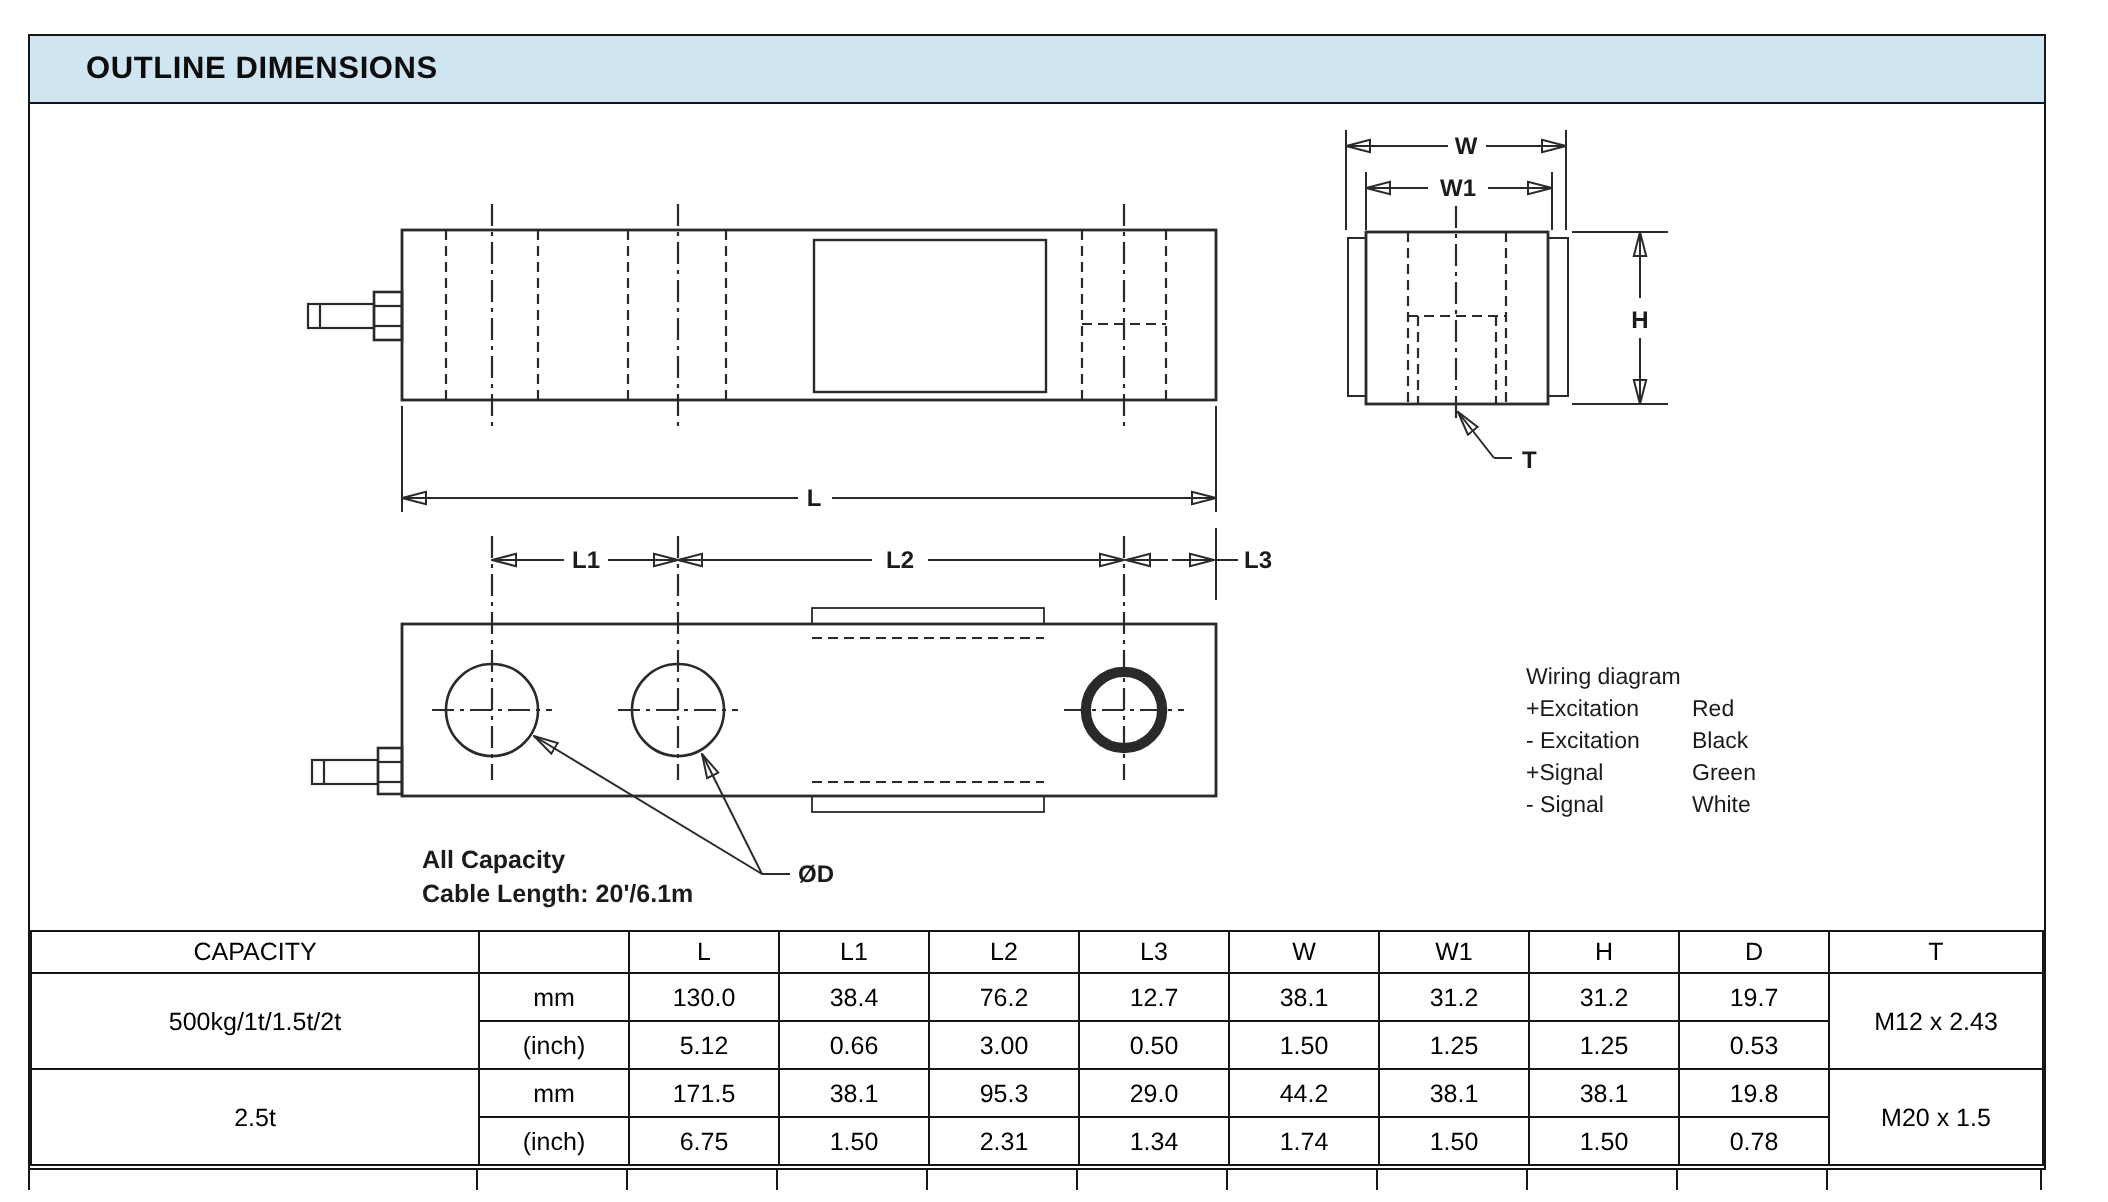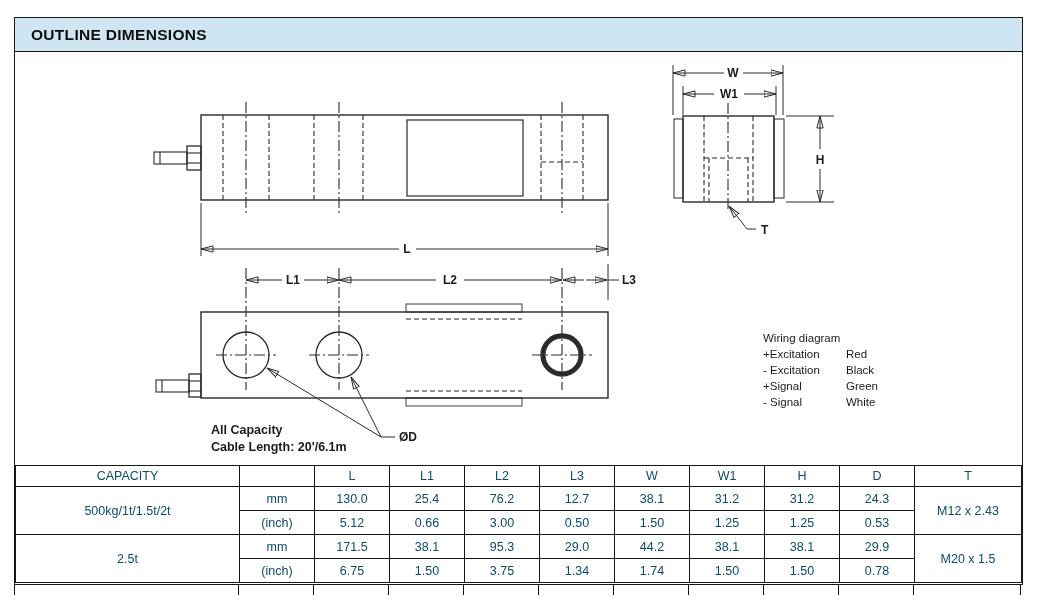--- a/index.html
+++ b/index.html
@@ -1,31 +1,31 @@
 <!DOCTYPE html>
 <html><head>
 <meta charset="utf-8">
 <style>
   html,body{margin:0;padding:0;background:#ffffff;}
   .page{position:relative;width:1054px;height:601px;background:#fff;
         font-family:"Liberation Sans", sans-serif;color:#1b1b1b;overflow:hidden;}
   .frame{position:absolute;left:14px;top:17px;width:1009px;height:568px;
          border:1.6px solid #161616;box-sizing:border-box;}
   .header-bar{height:34px;background:#cfe5f2;border-bottom:1.6px solid #161616;
-              display:flex;align-items:center;padding-left:16px;box-sizing:border-box;}
+              display:flex;align-items:center;padding-left:28px;box-sizing:border-box;}
   .header-bar .title{font-weight:bold;font-size:15.5px;letter-spacing:.3px;color:#0d0d0d;}
   .draw-area{position:relative;width:100%;height:413px;}
   .draw-area svg{position:absolute;left:0;top:0;}
   svg line,svg rect,svg circle,svg path{stroke:#2a2a2a;fill:none;}
   svg text{fill:#1b1b1b;stroke:none;font-family:"Liberation Sans", sans-serif;}
   .dimlbl{font-size:12px;font-weight:bold;}
   .notelbl{font-size:12.5px;font-weight:bold;}
   .wirelbl{font-size:11.5px;font-weight:normal;}
   table.dim{border-collapse:collapse;width:100%;table-layout:fixed;
-            font-size:12.5px;color:#0c4a6e;}
+            font-size:12.5px;color:#000000;}
   table.dim td{border:1px solid #161616;text-align:center;vertical-align:middle;
                padding:0;overflow:hidden;white-space:nowrap;}
   tr.hdr{height:21px;} tr.datarow{height:24px;}
   .stubs{position:absolute;left:14px;top:584px;width:1009px;height:12px;}
   .stubs i{position:absolute;top:0;width:1.2px;height:11px;background:#161616;display:block;}
 </style>
 </head>
 <body>
 
 <div class="page">
@@ -235,27 +235,27 @@
         <td>W</td>
         <td>W1</td>
         <td>H</td>
         <td>D</td>
         <td>T</td>
       </tr>
       <tr class="datarow">
         <td rowspan="2">500kg/1t/1.5t/2t</td>
         <td>mm</td>
         <td>130.0</td>
-        <td>25.4</td>
+        <td>38.4</td>
         <td>76.2</td>
         <td>12.7</td>
         <td>38.1</td>
         <td>31.2</td>
         <td>31.2</td>
-        <td>24.3</td>
+        <td>19.7</td>
         <td rowspan="2">M12 x 2.43</td>
       </tr>
       <tr class="datarow">
         <td>(inch)</td>
         <td>5.12</td>
         <td>0.66</td>
         <td>3.00</td>
         <td>0.50</td>
         <td>1.50</td>
         <td>1.25</td>
@@ -265,28 +265,28 @@
       <tr class="datarow">
         <td rowspan="2">2.5t</td>
         <td>mm</td>
         <td>171.5</td>
         <td>38.1</td>
         <td>95.3</td>
         <td>29.0</td>
         <td>44.2</td>
         <td>38.1</td>
         <td>38.1</td>
-        <td>29.9</td>
+        <td>19.8</td>
         <td rowspan="2">M20 x 1.5</td>
       </tr>
       <tr class="datarow">
         <td>(inch)</td>
         <td>6.75</td>
         <td>1.50</td>
-        <td>3.75</td>
+        <td>2.31</td>
         <td>1.34</td>
         <td>1.74</td>
         <td>1.50</td>
         <td>1.50</td>
         <td>0.78</td>
       </tr>
     </tbody>
       </table>
   </div>
 

